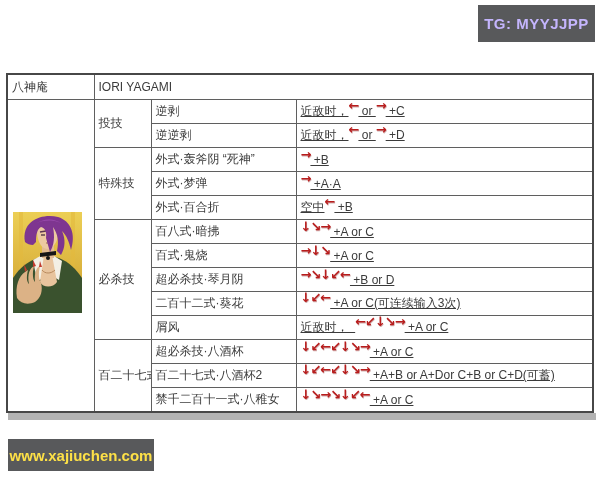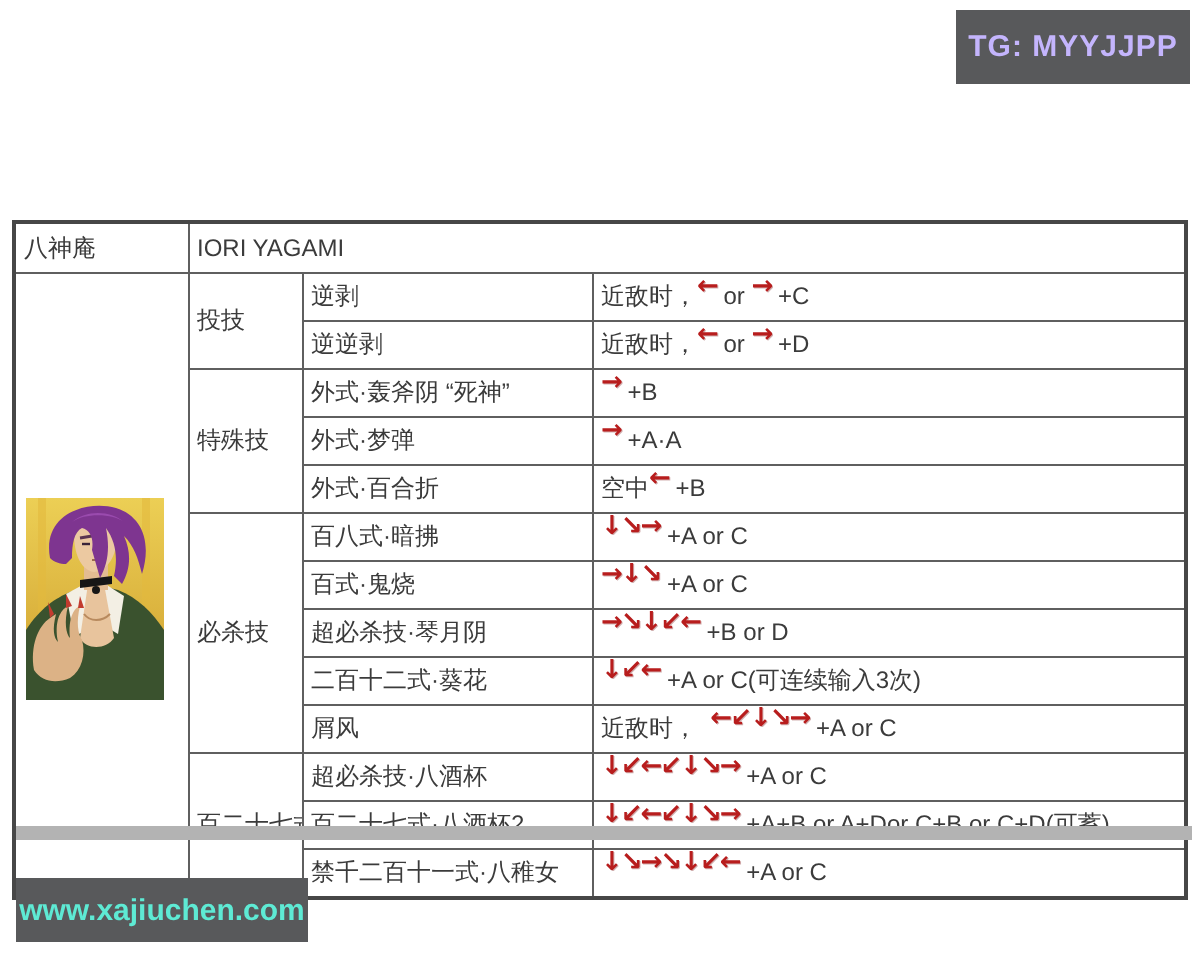--- a/index.html
+++ b/index.html
@@ -37,21 +37,20 @@
   }
 
   table.move-table {
     position: absolute;
     left: 6px;
     top: 73px;
     width: 586px;
     border-collapse: collapse;
     table-layout: fixed;
     border: 2px solid #474747;
-    margin-top: 37px;
   }
   .move-table td {
     border: 1px solid var(--border-color);
     font-size: 12px;
     color: var(--text-color);
     padding: 0 2px 0 4px;
     height: 23px;
     vertical-align: middle;
     overflow: hidden;
     white-space: pre;
@@ -72,39 +71,40 @@
     font-family: "DejaVu Sans", sans-serif;
     font-weight: bold;
     font-size: 13px;
     position: relative;
     top: -5px;
     letter-spacing: -1px;
     text-shadow: 0.5px 0.5px 0 rgba(120,20,20,0.35);
   }
   .cmd-cell .cmd-text {
     color: var(--text-color);
+    text-decoration: underline;
   }
 
   .bottom-band {
     position: absolute;
     left: 8px;
     top: 413px;
     width: 588px;
     height: 7px;
     background: var(--band-color);
   }
 
   .site-badge {
     position: absolute;
     left: 8px;
     top: 439px;
     width: 146px;
     height: 32px;
     background: var(--badge-bg);
-    color: #5eead4;
+    color: #fde047;
     font-weight: bold;
     font-size: 15px;
     display: flex;
     align-items: center;
     justify-content: center;
     text-align: center;
   }
 </style>
 </head>
 <body style="--arrow-color: #b81d1d; --badge-bg: #58595b; --border-color: #5f5f5f; --text-color: #3b3b3b; --band-color: #b3b3b3;">

